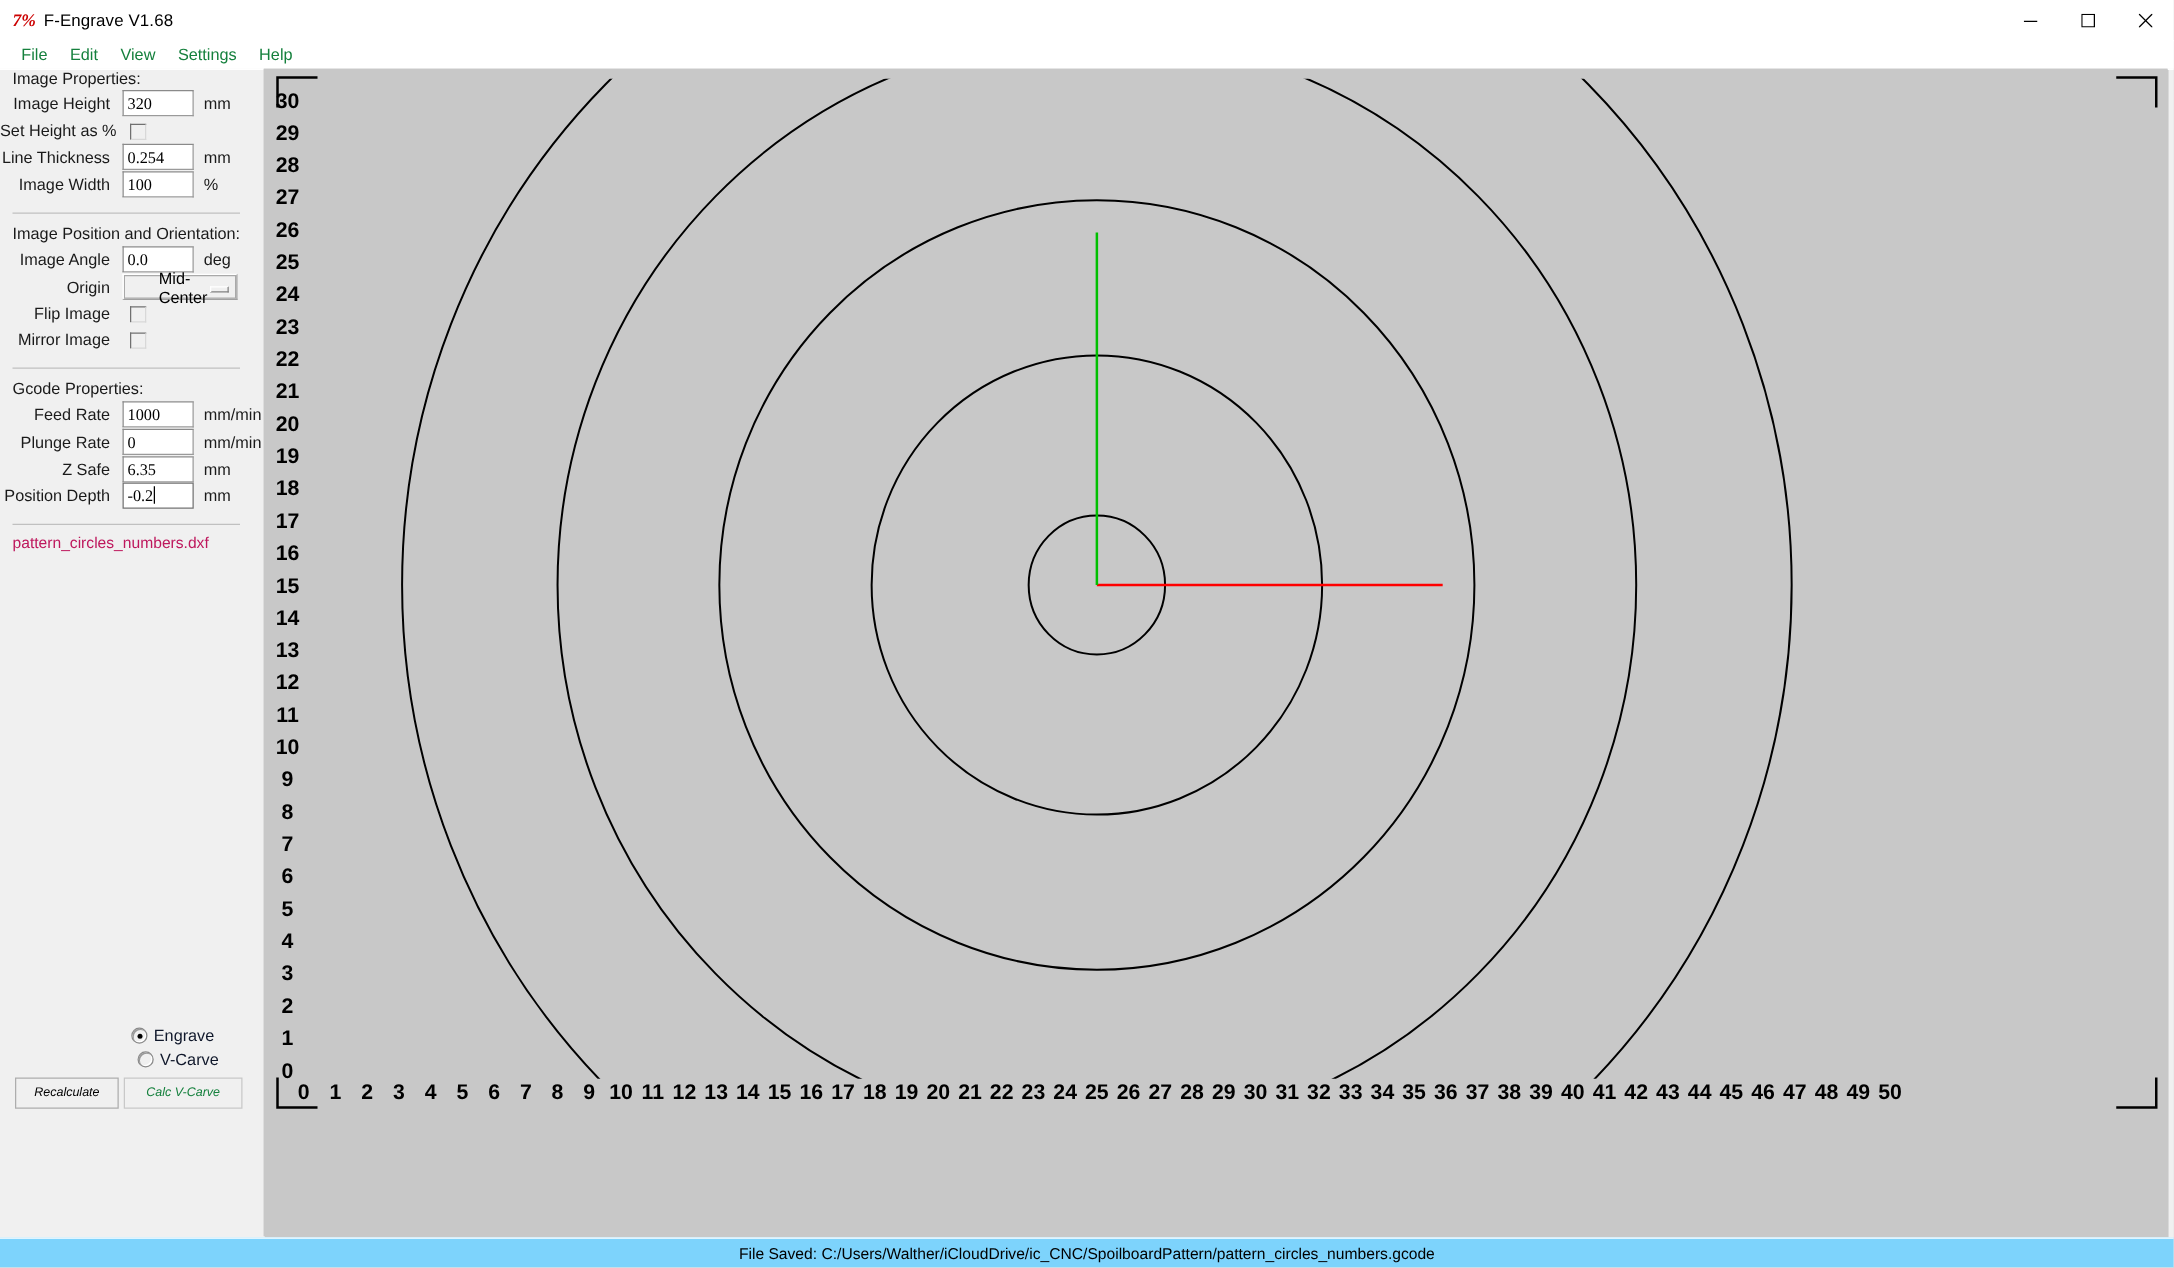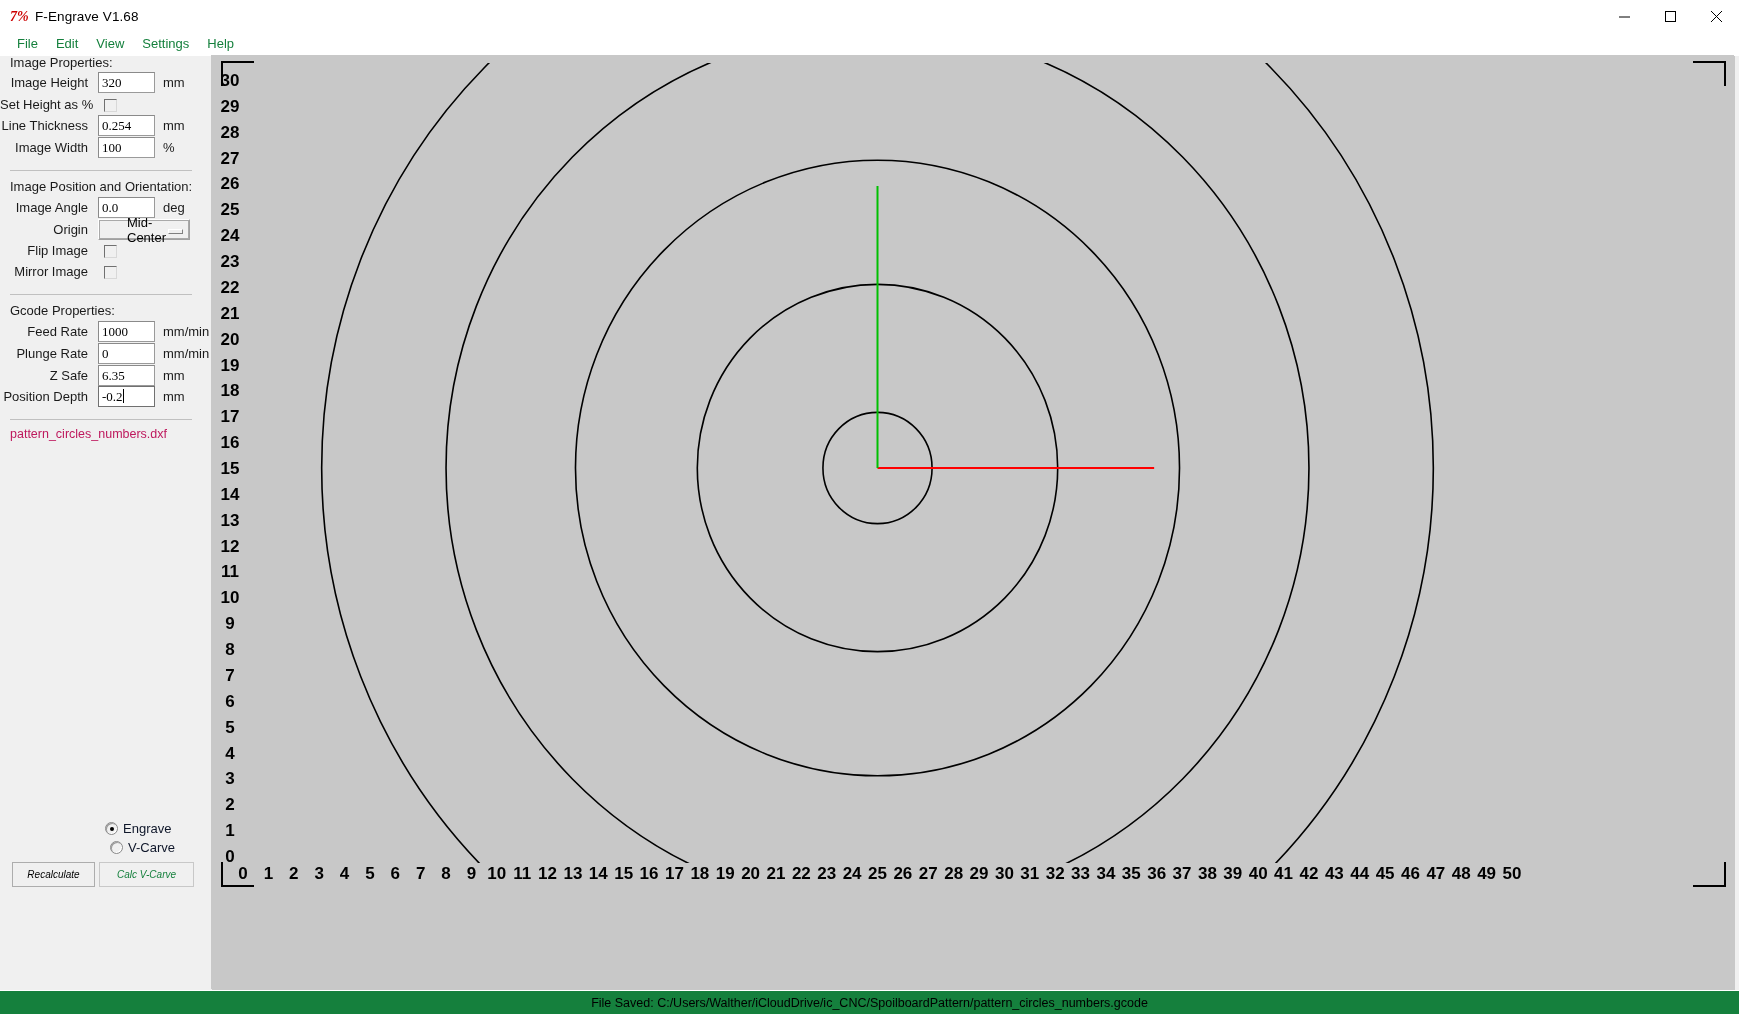--- a/index.html
+++ b/index.html
@@ -68,21 +68,21 @@
     border:1px solid #adadad;font-size:10px;color:#000;
     display:flex;align-items:center;justify-content:center;font-style:italic;}
   .tkbutton.disabled{color:#15803d;background:#f0f0f0;border-color:#c8c8c8;}
 
   
   .canvaswrap{position:absolute;left:211px;top:55px;width:1523px;height:934px;
     background:#c8c8c8;border:1px solid #c8c8c8;box-sizing:border-box;}
   .canvaswrap svg{display:block;}
 
   
-  .statusbar{position:absolute;left:0;bottom:0;width:1739px;height:23px;background:#15803d;
+  .statusbar{position:absolute;left:0;bottom:0;width:1739px;height:23px;background:#7dd3fc;
     border-top:1px solid #ffffff;display:flex;align-items:center;justify-content:center;}
   .status-text{font-size:12.5px;color:#000;white-space:nowrap;}
 
   .axis-num{font-family:"Liberation Sans","DejaVu Sans",sans-serif;font-weight:bold;}
 </style>
 </head>
 <body>
 
 <div class="app">
 

